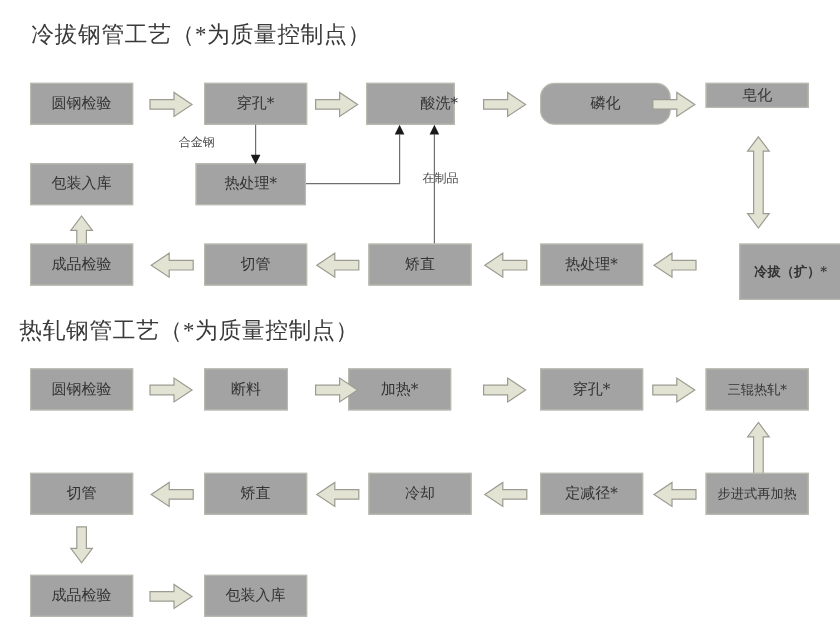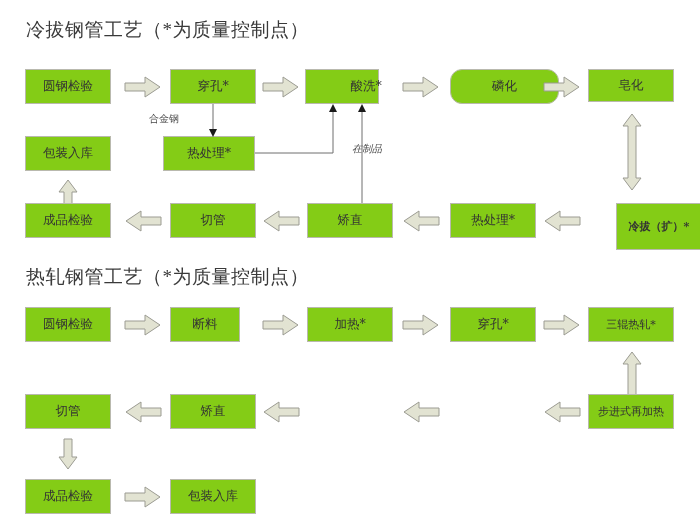--- a/index.html
+++ b/index.html
@@ -27,21 +27,21 @@
     font-size: 19px;
     line-height: 24px;
     color: #3a3a3a;
     white-space: nowrap;
     letter-spacing: 0.5px;
   }
   .node {
     position: absolute;
     box-sizing: border-box;
     border: 1px solid #b9b9ae;
-    background: #84cc16;
+    background: #a3a3a3;
     display: flex;
     align-items: center;
     justify-content: center;
     font-family: "DejaVu Serif", "Liberation Serif", serif;
     font-size: 12.5px;
     color: #333333;
     white-space: nowrap;
     box-shadow: 0 0 0 0 rgba(0,0,0,0);
   }
   .node-sm { font-size: 11px; }
@@ -60,21 +60,21 @@
 <body>
 
 <div id="canvas">
 
   <div class="title" style="left:26px; top:18px;">冷拔钢管工艺（*为质量控制点）</div>
 
   <div class="node" style="left:25px;  top:69px; width:86px; height:35px;">圆钢检验</div>
   <div class="node" style="left:170px; top:69px; width:86px; height:35px;">穿孔*</div>
   <div class="node" style="left:305px; top:69px; width:74px; height:35px;padding-left:48px;">酸洗*</div>
   <div class="node" style="left:450px; top:69px; width:109px; height:35px;border-radius:12px;">磷化</div>
-  <div class="node" style="left:588px; top:69px; width:86px; height:33px;">皂化</div>
+  <div class="node" style="left:588px; top:69px; width:86px; height:21px;">皂化</div>
 
   <svg class="arrowshape" style="left:124px; top:75px;" width="38" height="24" viewBox="0 0 38 24">
     <path d="M1 8 L21 8 L21 2 L36 12 L21 22 L21 16 L1 16 Z" fill="#e2e3d2" stroke="#9b9b92" stroke-width="1"></path>
   </svg>
   <svg class="arrowshape" style="left:262px; top:75px;" width="38" height="24" viewBox="0 0 38 24">
     <path d="M1 8 L21 8 L21 2 L36 12 L21 22 L21 16 L1 16 Z" fill="#e2e3d2" stroke="#9b9b92" stroke-width="1"></path>
   </svg>
   <svg class="arrowshape" style="left:402px; top:75px;" width="38" height="24" viewBox="0 0 38 24">
     <path d="M1 8 L21 8 L21 2 L36 12 L21 22 L21 16 L1 16 Z" fill="#e2e3d2" stroke="#9b9b92" stroke-width="1"></path>
   </svg>
@@ -93,21 +93,21 @@
 
   <svg class="lineconn" style="left:0px; top:0px;" width="700" height="531">
     <path d="M255 153 L333 153 L333 112" fill="none" stroke="#6f6f6f" stroke-width="1"></path>
     <path d="M329 112 L337 112 L333 104 Z" fill="#1a1a1a"></path>
   </svg>
 
   <svg class="lineconn" style="left:0px; top:0px;" width="700" height="531">
     <path d="M362 203 L362 112" fill="none" stroke="#6f6f6f" stroke-width="1"></path>
     <path d="M358 112 L366 112 L362 104 Z" fill="#1a1a1a"></path>
   </svg>
-  <div class="edge-label" style="left:352px; top:142px;font-style:italic;">在制品</div>
+  <div class="edge-label" style="left:352px; top:142px;">在制品</div>
 
   <svg class="arrowshape" style="left:620px; top:112px;" width="24" height="80" viewBox="0 0 24 80">
     <path d="M12 2 L21 14 L16 14 L16 66 L21 66 L12 78 L3 66 L8 66 L8 14 L3 14 Z" fill="#e2e3d2" stroke="#9b9b92" stroke-width="1"></path>
   </svg>
 
   <svg class="arrowshape" style="left:56px; top:178px;" width="24" height="30" viewBox="0 0 24 30">
     <path d="M12 2 L21 14 L16 14 L16 28 L8 28 L8 14 L3 14 Z" fill="#e2e3d2" stroke="#9b9b92" stroke-width="1"></path>
   </svg>
 
   <div class="node" style="left:25px;  top:203px; width:86px; height:35px;">成品检验</div>
@@ -122,25 +122,25 @@
   <svg class="arrowshape" style="left:262px; top:209px;" width="38" height="24" viewBox="0 0 38 24">
     <path d="M37 8 L17 8 L17 2 L2 12 L17 22 L17 16 L37 16 Z" fill="#e2e3d2" stroke="#9b9b92" stroke-width="1"></path>
   </svg>
   <svg class="arrowshape" style="left:402px; top:209px;" width="38" height="24" viewBox="0 0 38 24">
     <path d="M37 8 L17 8 L17 2 L2 12 L17 22 L17 16 L37 16 Z" fill="#e2e3d2" stroke="#9b9b92" stroke-width="1"></path>
   </svg>
   <svg class="arrowshape" style="left:543px; top:209px;" width="38" height="24" viewBox="0 0 38 24">
     <path d="M37 8 L17 8 L17 2 L2 12 L17 22 L17 16 L37 16 Z" fill="#e2e3d2" stroke="#9b9b92" stroke-width="1"></path>
   </svg>
 
-  <div class="title" style="left:26px; top:265px;">热轧钢管工艺（*为质量控制点）</div>
+  <div class="title" style="left:16px; top:265px;">热轧钢管工艺（*为质量控制点）</div>
 
   <div class="node" style="left:25px;  top:307px; width:86px; height:35px;">圆钢检验</div>
   <div class="node" style="left:170px; top:307px; width:70px; height:35px;">断料</div>
-  <div class="node" style="left:307px; top:307px; width:86px; height:35px;">加热*</div>
+  <div class="node" style="left:290px; top:307px; width:86px; height:35px;">加热*</div>
   <div class="node" style="left:450px; top:307px; width:86px; height:35px;">穿孔*</div>
   <div class="node node-sm" style="left:588px; top:307px; width:86px; height:35px;">三辊热轧*</div>
 
   <svg class="arrowshape" style="left:124px; top:313px;" width="38" height="24" viewBox="0 0 38 24">
     <path d="M1 8 L21 8 L21 2 L36 12 L21 22 L21 16 L1 16 Z" fill="#e2e3d2" stroke="#9b9b92" stroke-width="1"></path>
   </svg>
   <svg class="arrowshape" style="left:262px; top:313px;" width="38" height="24" viewBox="0 0 38 24">
     <path d="M1 8 L21 8 L21 2 L36 12 L21 22 L21 16 L1 16 Z" fill="#e2e3d2" stroke="#9b9b92" stroke-width="1"></path>
   </svg>
   <svg class="arrowshape" style="left:402px; top:313px;" width="38" height="24" viewBox="0 0 38 24">
@@ -149,20 +149,22 @@
   <svg class="arrowshape" style="left:543px; top:313px;" width="38" height="24" viewBox="0 0 38 24">
     <path d="M1 8 L21 8 L21 2 L36 12 L21 22 L21 16 L1 16 Z" fill="#e2e3d2" stroke="#9b9b92" stroke-width="1"></path>
   </svg>
 
   <svg class="arrowshape" style="left:620px; top:350px;" width="24" height="80" viewBox="0 0 24 80">
     <path d="M12 2 L21 14 L16 14 L16 66 L21 66 L12 78 L3 66 L8 66 L8 14 L3 14 Z" fill="#e2e3d2" stroke="#9b9b92" stroke-width="1"></path>
   </svg>
 
   <div class="node" style="left:25px;  top:394px; width:86px; height:35px;">切管</div>
   <div class="node" style="left:170px; top:394px; width:86px; height:35px;">矫直</div>
+  <div class="node" style="left:307px; top:394px; width:86px; height:35px;">冷却</div>
+  <div class="node" style="left:450px; top:394px; width:86px; height:35px;">定减径*</div>
   <div class="node node-sm" style="left:588px; top:394px; width:86px; height:35px;">步进式再加热</div>
 
   <svg class="arrowshape" style="left:124px; top:400px;" width="38" height="24" viewBox="0 0 38 24">
     <path d="M37 8 L17 8 L17 2 L2 12 L17 22 L17 16 L37 16 Z" fill="#e2e3d2" stroke="#9b9b92" stroke-width="1"></path>
   </svg>
   <svg class="arrowshape" style="left:262px; top:400px;" width="38" height="24" viewBox="0 0 38 24">
     <path d="M37 8 L17 8 L17 2 L2 12 L17 22 L17 16 L37 16 Z" fill="#e2e3d2" stroke="#9b9b92" stroke-width="1"></path>
   </svg>
   <svg class="arrowshape" style="left:402px; top:400px;" width="38" height="24" viewBox="0 0 38 24">
     <path d="M37 8 L17 8 L17 2 L2 12 L17 22 L17 16 L37 16 Z" fill="#e2e3d2" stroke="#9b9b92" stroke-width="1"></path>

